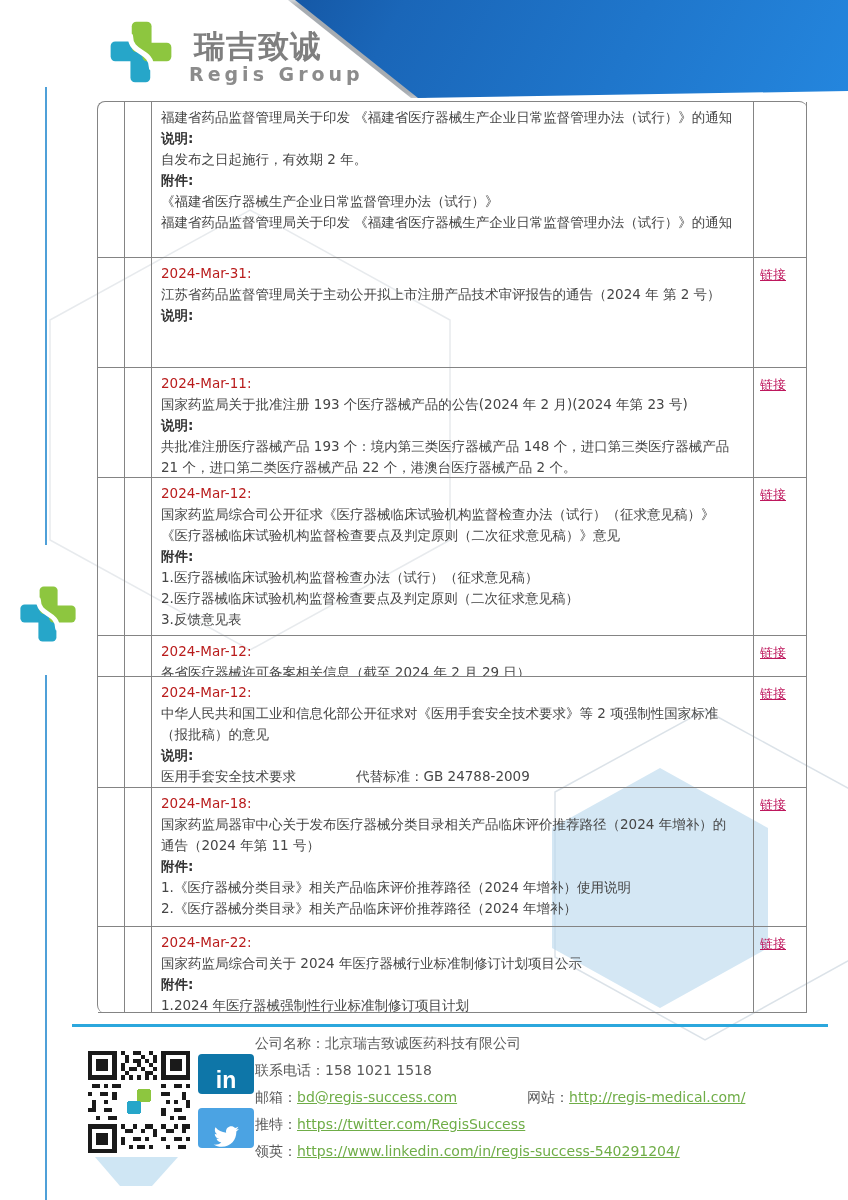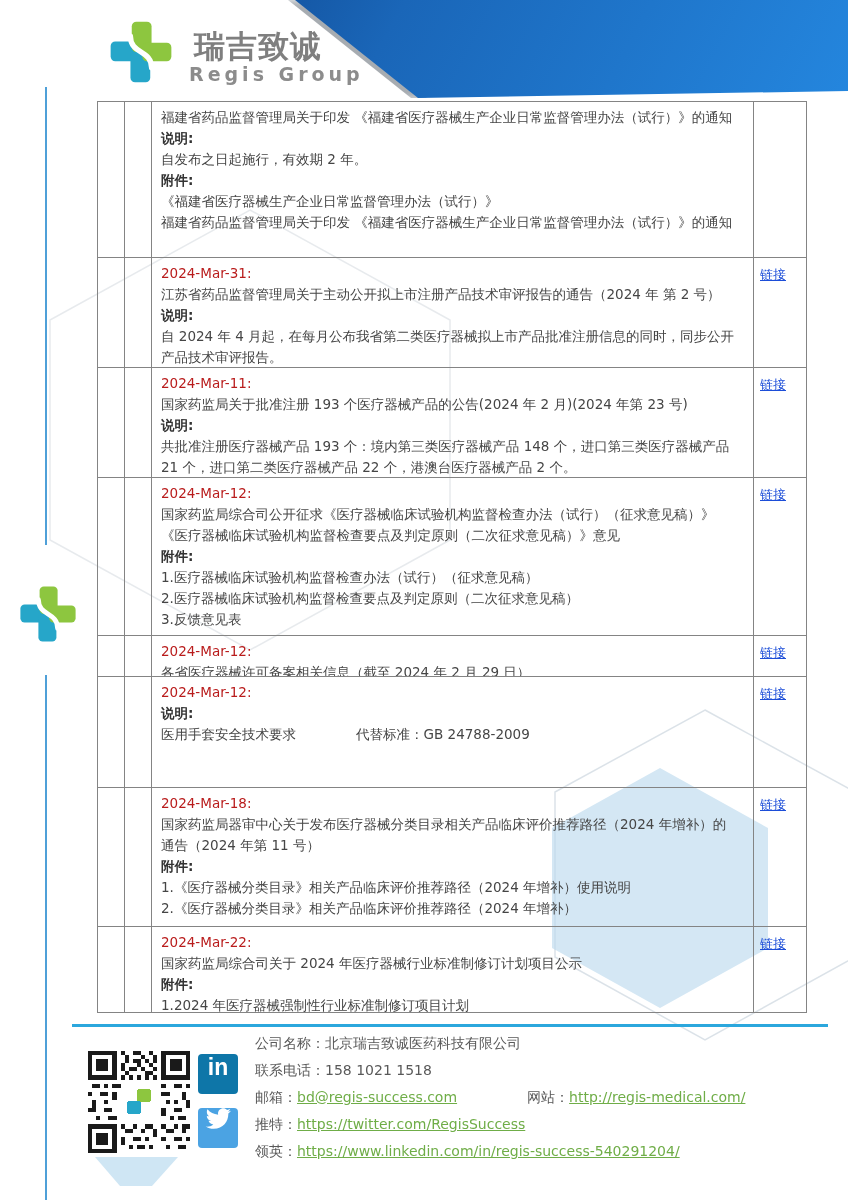--- a/index.html
+++ b/index.html
@@ -26,34 +26,34 @@
   .vline.t{top:87px;height:458px;}
   .vline.b{top:675px;height:525px;}
 
   
   .bg-art{position:absolute;left:0;top:0;width:848px;height:1200px;z-index:0;pointer-events:none;}
 
   
   .news-table{position:absolute;left:97px;top:101px;width:709px;height:911px;display:grid;
       grid-template-columns:27px 27px 1fr 53px;
       grid-template-rows:156px 110px 110px 158px 41px 111px 139px 86px;
-      border-top:1px solid #848484;border-left:1px solid #848484;z-index:1;}
+      border-top:1px solid #848484;border-left:1px solid #848484;z-index:1;border-radius:8px;}
   .cell{border-right:1px solid #848484;border-bottom:1px solid #848484;box-sizing:border-box;}
   .cc{padding:5px 14px 0 9px;font-size:13.5px;line-height:21px;color:#454545;overflow:hidden;}
   .ln{white-space:pre-wrap;}
   .ln.b{font-weight:bold;color:#333333;}
   .ln.date{color:#b91c1c;}
   .lc{padding:6px 0 0 6px;}
-  a.link{color:#1d4ed8;font-size:13px;text-decoration:underline;cursor:pointer;}
+  a.link{color:#be185d;font-size:13px;text-decoration:underline;cursor:pointer;}
 
   
   .footer-rule{position:absolute;left:72px;top:1024px;width:756px;height:3px;background:#2ba7dd;z-index:1;}
   .qr{position:absolute;left:88px;top:1050px;width:102px;height:104px;z-index:1;}
-  .badge{position:absolute;width:40px;height:40px;border-radius:4px;display:flex;
-      align-items:flex-start;justify-content:center;z-index:1;}
+  .badge{position:absolute;width:56px;height:40px;border-radius:4px;display:flex;
+      align-items:flex-end;justify-content:center;z-index:1;}
   .li-icon{left:198px;top:1054px;background:#0e76a8;color:#fff;font-weight:bold;font-size:23px;
       font-family:"Liberation Sans",sans-serif;}
   .tw-icon{left:198px;top:1108px;background:#4ba3e3;}
   .footer-text{position:absolute;left:255px;top:1030px;font-size:14px;color:#595959;z-index:1;}
   .frow{line-height:27px;white-space:nowrap;}
   .frow a{color:#6fad47;text-decoration:underline;}
   .weblabel{margin-left:70px;}
 </style>
 </head>
 <body>
@@ -103,21 +103,20 @@
       <div class="ln">福建省药品监督管理局关于印发 《福建省医疗器械生产企业日常监督管理办法（试行）》的通知</div>
     </div>
     <div class="cell lc"></div>
 
     <div class="cell"></div>
     <div class="cell"></div>
     <div class="cell cc">
       <div class="ln date">2024-Mar-31:</div>
       <div class="ln">江苏省药品监督管理局关于主动公开拟上市注册产品技术审评报告的通告（2024 年 第 2 号）</div>
       <div class="ln b">说明:</div>
-      <div class="ln">自 2024 年 4 月起，在每月公布我省第二类医疗器械拟上市产品批准注册信息的同时，同步公开产品技术审评报告。</div>
     </div>
     <div class="cell lc">
       <a class="link">链接</a>
     </div>
 
     <div class="cell"></div>
     <div class="cell"></div>
     <div class="cell cc">
       <div class="ln date">2024-Mar-11:</div>
       <div class="ln">国家药监局关于批准注册 193 个医疗器械产品的公告(2024 年 2 月)(2024 年第 23 号)</div>
@@ -149,20 +148,21 @@
       <div class="ln">各省医疗器械许可备案相关信息（截至 2024 年 2 月 29 日）</div>
     </div>
     <div class="cell lc">
       <a class="link">链接</a>
     </div>
 
     <div class="cell"></div>
     <div class="cell"></div>
     <div class="cell cc">
       <div class="ln date">2024-Mar-12:</div>
+      <div class="ln">中华人民共和国工业和信息化部公开征求对《医用手套安全技术要求》等 2 项强制性国家标准（报批稿）的意见</div>
       <div class="ln b">说明:</div>
       <div class="ln">医用手套安全技术要求              代替标准：GB 24788-2009</div>
     </div>
     <div class="cell lc">
       <a class="link">链接</a>
     </div>
 
     <div class="cell"></div>
     <div class="cell"></div>
     <div class="cell cc">

